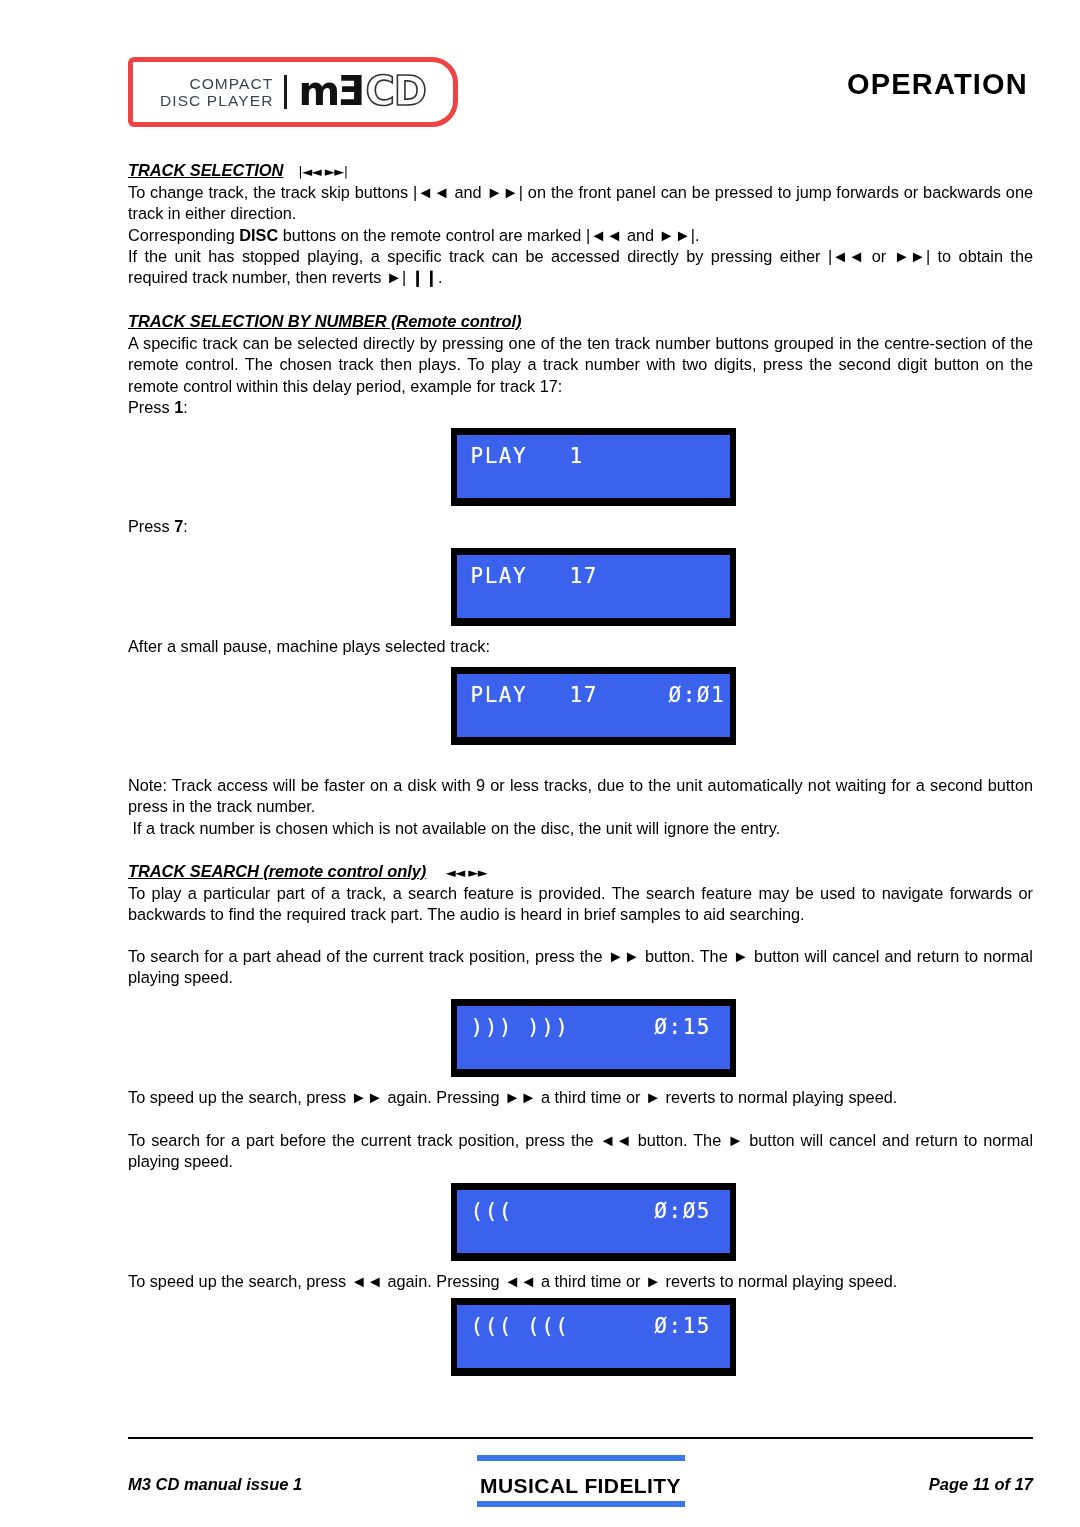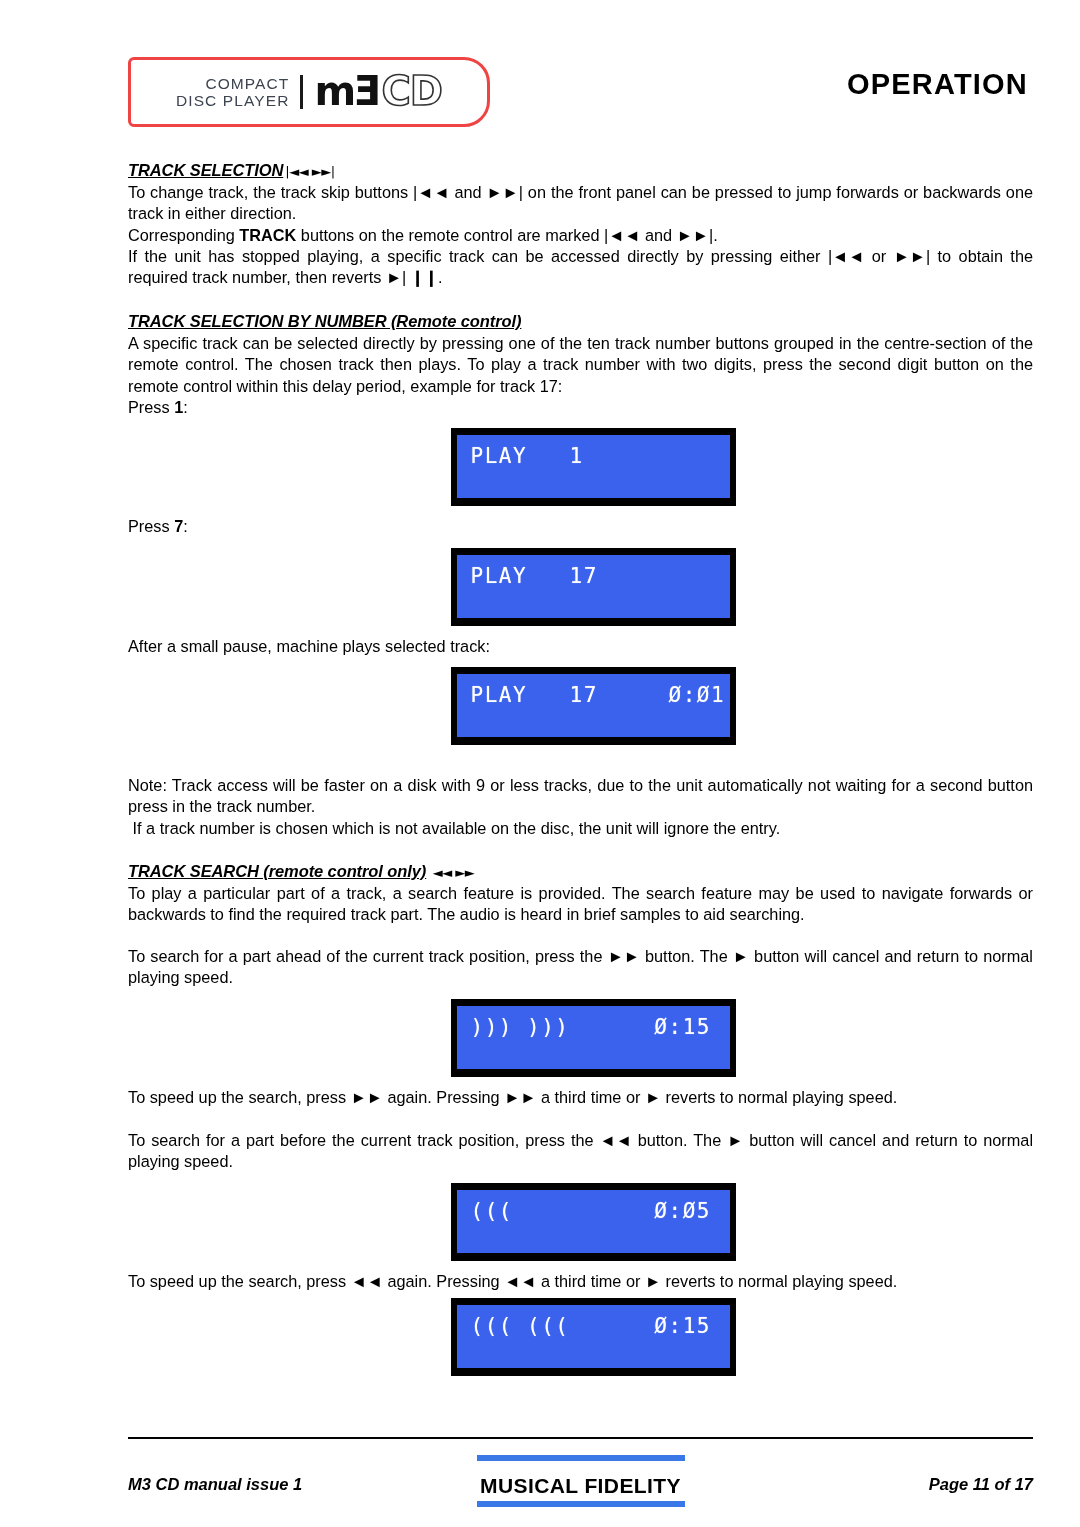--- a/index.html
+++ b/index.html
@@ -25,23 +25,23 @@
   .header {
     position: absolute;
     left: 0; top: 0;
     width: 1080px;
     height: 140px;
   }
   .logo-box {
     position: absolute;
     left: 128px;
     top: 57px;
-    width: 362px;
+    width: 330px;
     height: 70px;
-    border: 3px solid #ef4444;
+    border: 5px solid #ef4444;
     border-radius: 6px 26px 26px 6px;
     display: flex;
     align-items: center;
     justify-content: center;
     background: #fff;
   }
   .logo-inner {
     display: flex;
     align-items: center;
     gap: 0px;
@@ -101,21 +101,21 @@
     left: 128px;
     top: 160px;
     width: 905px;
   }
 
   h2.section {
     font-size: 16.5px;
     font-weight: bold;
     font-style: italic;
     text-decoration: underline;
-    margin: 0 2px 1px 0;
+    margin: 0 15px 1px 0;
     letter-spacing: -0.1px;
     font-family: "Liberation Sans", sans-serif;
     display: inline-block;
   }
   .section-line {
     margin: 0;
     padding: 0;
     line-height: 1.28;
   }
   .glyph {
@@ -243,21 +243,21 @@
     </div>
     <div class="page-title">OPERATION</div>
   </div>
 
   <div class="content">
 
     <div class="section-line">
       <h2 class="section">TRACK SELECTION</h2><span class="glyph">|◄◄  ►►|</span>
     </div>
     <p class="body">To change track, the track skip buttons |◄◄ and ►►| on the front panel can be pressed to jump forwards or backwards one track in either direction.</p>
-    <p class="body nojust"><span>Corresponding </span><b>TRACK</b><span> buttons on the remote control are marked |◄◄ and ►►|.</span></p>
+    <p class="body nojust"><span>Corresponding </span><b>DISC</b><span> buttons on the remote control are marked |◄◄ and ►►|.</span></p>
     <p class="body">If the unit has stopped playing, a specific track can be accessed directly by pressing either |◄◄ or ►►| to obtain the required track number, then reverts ►| ❙❙.</p>
 
     <div class="gap-md"></div>
 
     <div class="section-line">
       <h2 class="section">TRACK SELECTION BY NUMBER (Remote control)</h2>
     </div>
     <p class="body">A specific track can be selected directly by pressing one of the ten track number buttons grouped in the centre-section of the remote control.  The chosen track then plays.  To play a track number with two digits, press the second digit button on the remote control within this delay period, example for track 17:</p>
     <p class="body nojust"><span>Press </span><b>1</b><span>:</span></p>
 

